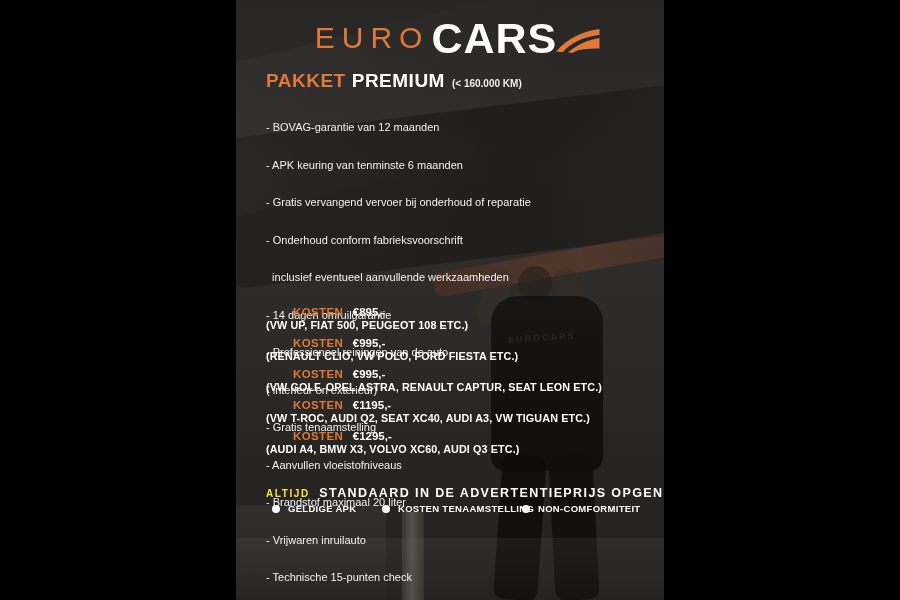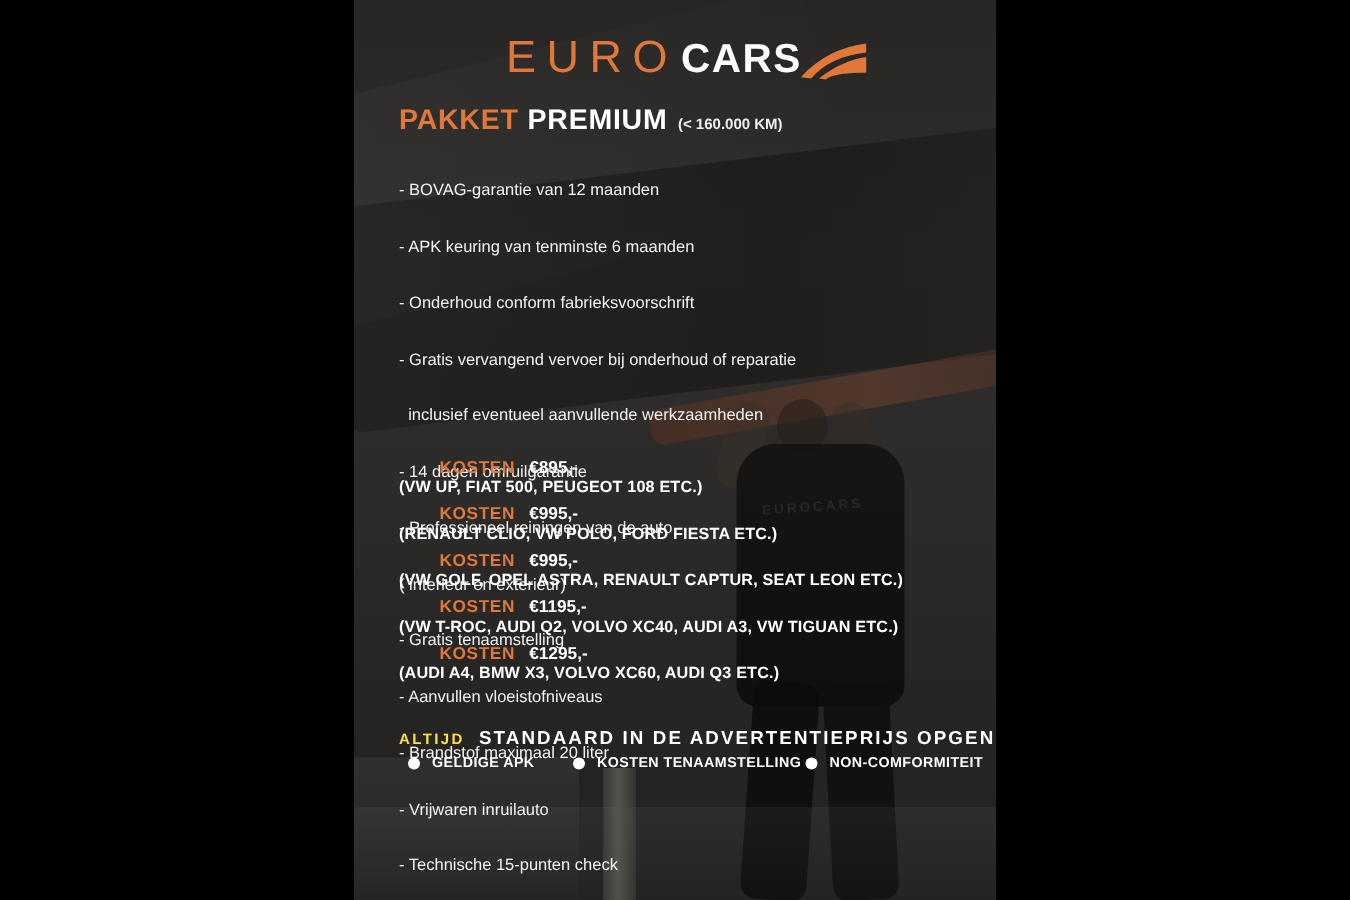--- a/index.html
+++ b/index.html
@@ -38,21 +38,21 @@
     font-size:9px;font-weight:bold;letter-spacing:2px;
     color:rgba(255,255,255,0.08);transform:rotate(-4deg);
   }
   
   .content{position:absolute;inset:0;z-index:2;}
   .logo{
     position:absolute;left:0;top:16px;width:444px;
     display:flex;align-items:center;justify-content:center;
   }
   .logo-euro{color:#DF7838;font-weight:400;font-size:30px;letter-spacing:7px;line-height:34px;}
-  .logo-cars{color:#fff;font-weight:bold;font-size:27px;letter-spacing:1px;line-height:34px;margin-left:2px;}
+  .logo-cars{color:#fff;font-weight:bold;font-size:43px;letter-spacing:1px;line-height:34px;margin-left:2px;}
   .logo-swoosh{margin-left:-4px;margin-top:10px;}
   .heading{
     position:absolute;left:30px;top:70px;
     display:flex;align-items:baseline;white-space:nowrap;
   }
   .h-pakket{color:#DF7838;font-weight:bold;font-size:19px;letter-spacing:0.5px;}
   .h-premium{color:#fff;font-weight:bold;font-size:19px;letter-spacing:0.5px;margin-left:6px;}
   .h-km{color:#eee;font-weight:600;font-size:10px;margin-left:7px;}
   .features{
     position:absolute;left:30px;top:96px;
@@ -67,21 +67,21 @@
   .models{color:#fff;font-weight:bold;font-size:10.8px;line-height:13px;white-space:nowrap;letter-spacing:0.1px;}
   .footer-heading{
     position:absolute;left:30px;top:483px;white-space:nowrap;
   }
   .f-altijd{color:#fde047;font-weight:bold;font-size:10px;letter-spacing:1.6px;}
   .f-rest{color:#fff;font-weight:bold;font-size:12.5px;letter-spacing:1.4px;margin-left:5px;}
   .included{position:absolute;top:503px;left:0;width:470px;height:16px;}
   .inc-item{position:absolute;display:flex;align-items:center;white-space:nowrap;}
   .inc-item.i0{left:36px;}
   .inc-item.i1{left:146px;}
-  .inc-item.i2{left:301px;}
+  .inc-item.i2{left:286px;}
   .dot{width:8px;height:8px;border-radius:50%;background:#fff;display:inline-block;}
   .inc-label{color:#fff;font-weight:bold;font-size:9.5px;letter-spacing:0.3px;margin-left:8px;}
 </style>
 </head>
 <body>
 
 <div class="flyer">
 
   <div class="bg">
     <div class="bg-base"></div>
@@ -115,22 +115,22 @@
 
     <div class="heading">
       <span class="h-pakket">PAKKET</span>
       <span class="h-premium">PREMIUM</span>
       <span class="h-km">(&lt; 160.000 KM)</span>
     </div>
 
     <div class="features">
       <div>- BOVAG-garantie van 12 maanden</div>
       <div>- APK keuring van tenminste 6 maanden</div>
+      <div>- Gratis vervangend vervoer bij onderhoud of reparatie</div>
       <div>- Onderhoud conform fabrieksvoorschrift</div>
-      <div>- Gratis vervangend vervoer bij onderhoud of reparatie</div>
       <div>  inclusief eventueel aanvullende werkzaamheden</div>
       <div>- 14 dagen omruilgarantie</div>
       <div>- Professioneel reiningen van de auto</div>
       <div>( interieur en exterieur)</div>
       <div>- Gratis tenaamstelling</div>
       <div>- Aanvullen vloeistofniveaus</div>
       <div>- Brandstof maximaal 20 liter</div>
       <div>- Vrijwaren inruilauto</div>
       <div>- Technische 15-punten check</div>
       
@@ -157,21 +157,21 @@
           <span class="kosten">KOSTEN</span>
           <span class="price-val">€995,-</span>
         </div>
         <div class="models">(VW GOLF, OPEL ASTRA, RENAULT CAPTUR, SEAT LEON ETC.)</div>
       </div>
       <div class="price-block">
         <div class="price-line1">
           <span class="kosten">KOSTEN</span>
           <span class="price-val">€1195,-</span>
         </div>
-        <div class="models">(VW T-ROC, AUDI Q2, VOLVO XC40, AUDI A3, VW TIGUAN ETC.)</div>
+        <div class="models">(VW T-ROC, AUDI Q2, SEAT XC40, AUDI A3, VW TIGUAN ETC.)</div>
       </div>
       <div class="price-block">
         <div class="price-line1">
           <span class="kosten">KOSTEN</span>
           <span class="price-val">€1295,-</span>
         </div>
         <div class="models">(AUDI A4, BMW X3, VOLVO XC60, AUDI Q3 ETC.)</div>
       </div>
     </div>
 

